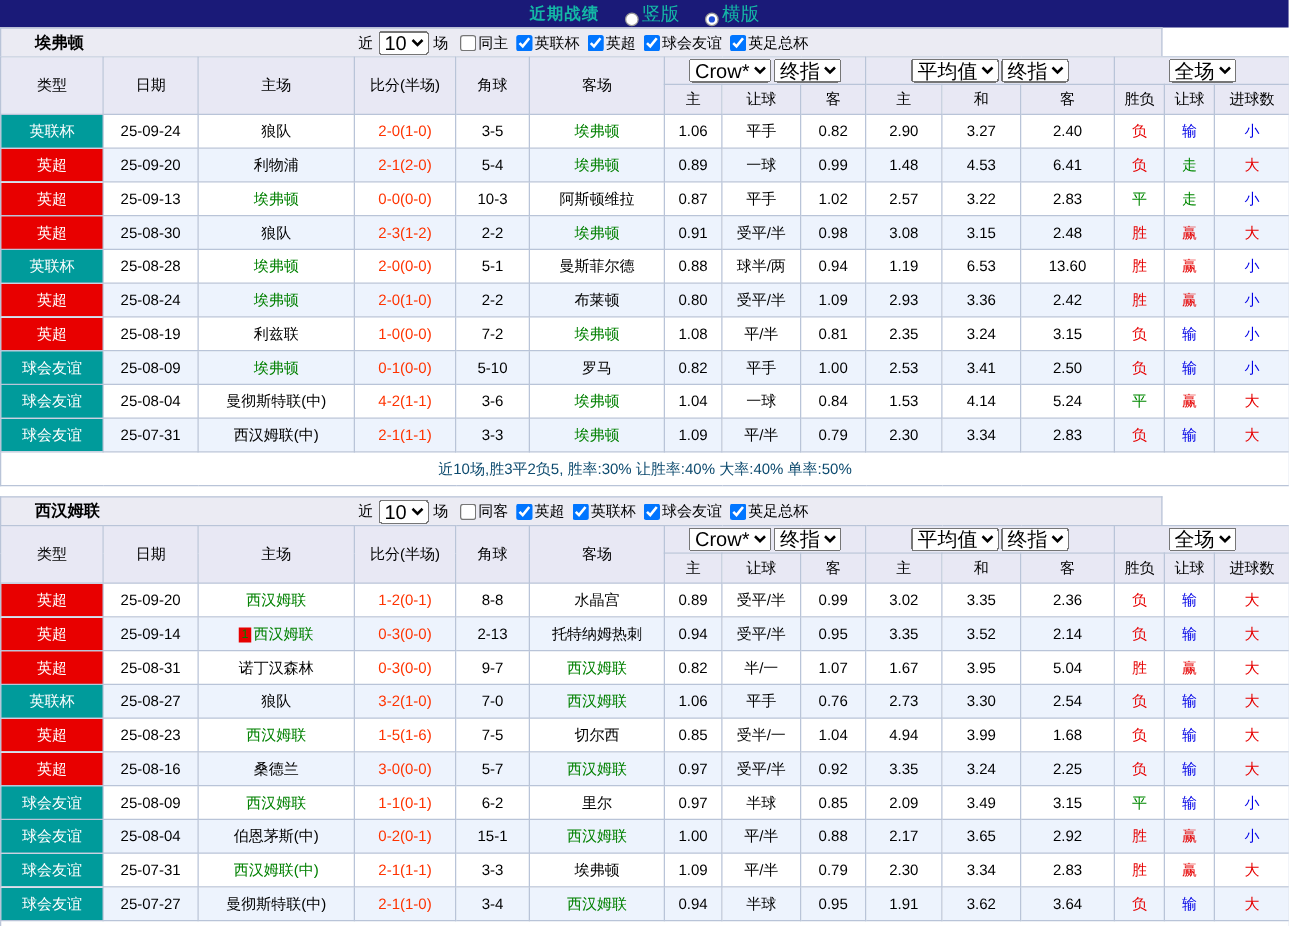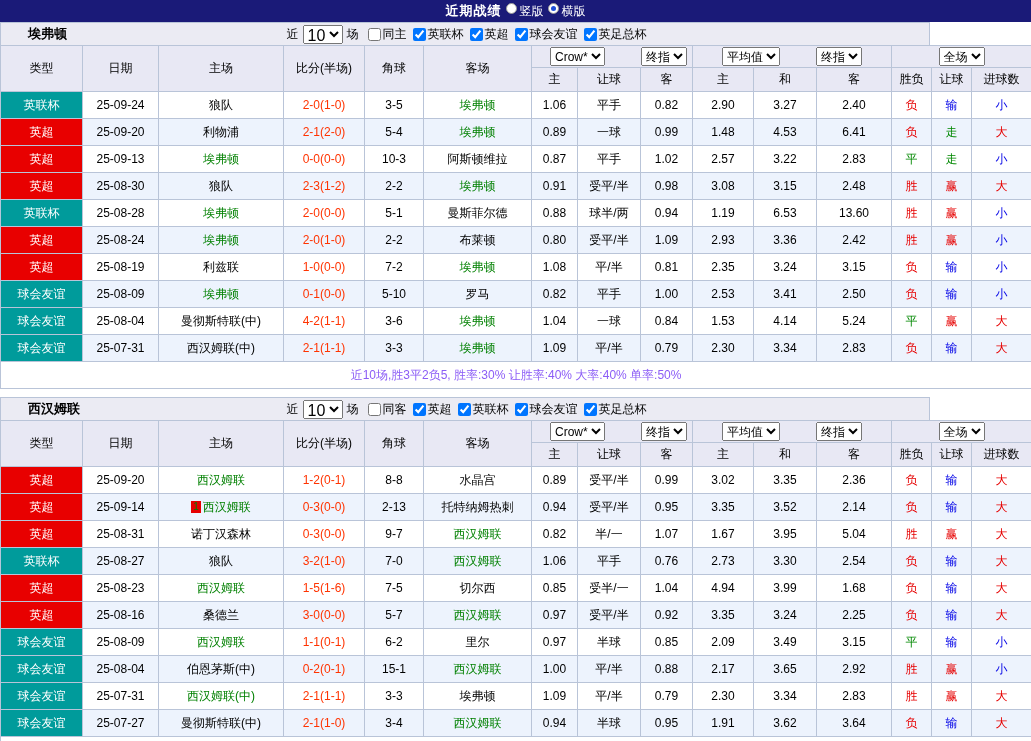--- a/index.html
+++ b/index.html
@@ -1,51 +1,51 @@
 <!DOCTYPE html>
 <html><head>
 <meta charset="utf-8">
 <style>
   html,body{margin:0;padding:0}
   body{width:1031px;background:#fff;font-family:"Liberation Sans","DejaVu Sans",sans-serif;font-size:12px;color:#000}
-  .titlebar{height:22px;background:#1a1a78;color:#ffffff;display:flex;align-items:center;justify-content:center;gap:4px;font-size:13px}
+  .titlebar{height:22px;background:#1a1a78;color:#14b8a6;display:flex;align-items:center;justify-content:center;gap:20px;font-size:13px}
   .title{font-weight:bold;letter-spacing:1px}
-  .radio{display:inline-flex;align-items:flex-start;gap:3px;font-size:12px;cursor:pointer}
+  .radio{display:inline-flex;align-items:flex-end;gap:3px;font-size:15px;cursor:pointer}
   .rdot{width:11px;height:11px;border-radius:50%;background:#fff;border:1px solid #999;position:relative;display:inline-block;box-sizing:border-box}
   .radio.sel .rdot::after{content:"";position:absolute;left:2px;top:2px;width:5px;height:5px;border-radius:50%;background:#1f4fd8}
 
   .section{width:930px}
   .section + .section{margin-top:8px}
   .filter-row{height:23px;background:#ebebf3;border:1px solid #b9c4d8;border-bottom:0;display:flex;align-items:center;position:relative;box-sizing:border-box}
   .team-name{position:absolute;left:27px;font-weight:bold;font-size:13px}
   .filters{margin:0 auto;display:flex;align-items:center}
   .filters .flabel{margin:0 3px}
   .filters select{font-size:16px;height:19px;margin:0 1px}
   .cb-label{display:inline-flex;align-items:center;margin-left:6px;cursor:pointer}
   .cb-label input{width:13px;height:13px;margin:0 2px 0 0}
 
   table.rtable{border-collapse:collapse;table-layout:fixed;width:1031px}
   .rtable th,.rtable td{border:1px solid #b9c4d8;text-align:center;white-space:nowrap;overflow:hidden;padding:0;font-size:12px}
   .rtable thead th{background:#e8e8f4;font-weight:normal}
   .rtable thead tr.drop-row th{height:21px}
   .rtable thead tr.sub-row th{height:23px}
-  .drop-cell select{font-size:12px;height:19px;margin:0 18px;vertical-align:middle}
+  .drop-cell select{font-size:16px;height:19px;margin:0 1px;vertical-align:middle}
   .rtable tbody td{height:26px}
   .rtable tbody tr:nth-child(even){background:#edf3fd}
   tr.summary-row{background:#fff}
   td.type{color:#fff}
   td.type.t{background:#009b9b}
   td.type.r{background:#e80000}
   td.team.hl,td.team.hl span{color:#008000}
   td.score{color:#ff3300}
   td.res.cr{color:#e60000}
   td.res.cg{color:#008800}
   td.res.cb{color:#0000e6}
   .badge{display:inline-block;background:#e60000;color:#fff;font-size:10px;line-height:12px;padding:0 2px;margin-right:2px;vertical-align:1px}
-  td.summary{color:#8b5cf6;height:22px;font-size:12px}
+  td.summary{color:#0c4a6e;height:22px;font-size:12px}
 </style>
 </head>
 <body>
 
 <div class="titlebar">
   <span class="title">近期战绩</span>
   <span class="radio">
     <span class="rdot"></span>
     <span>竖版</span>
   </span>

